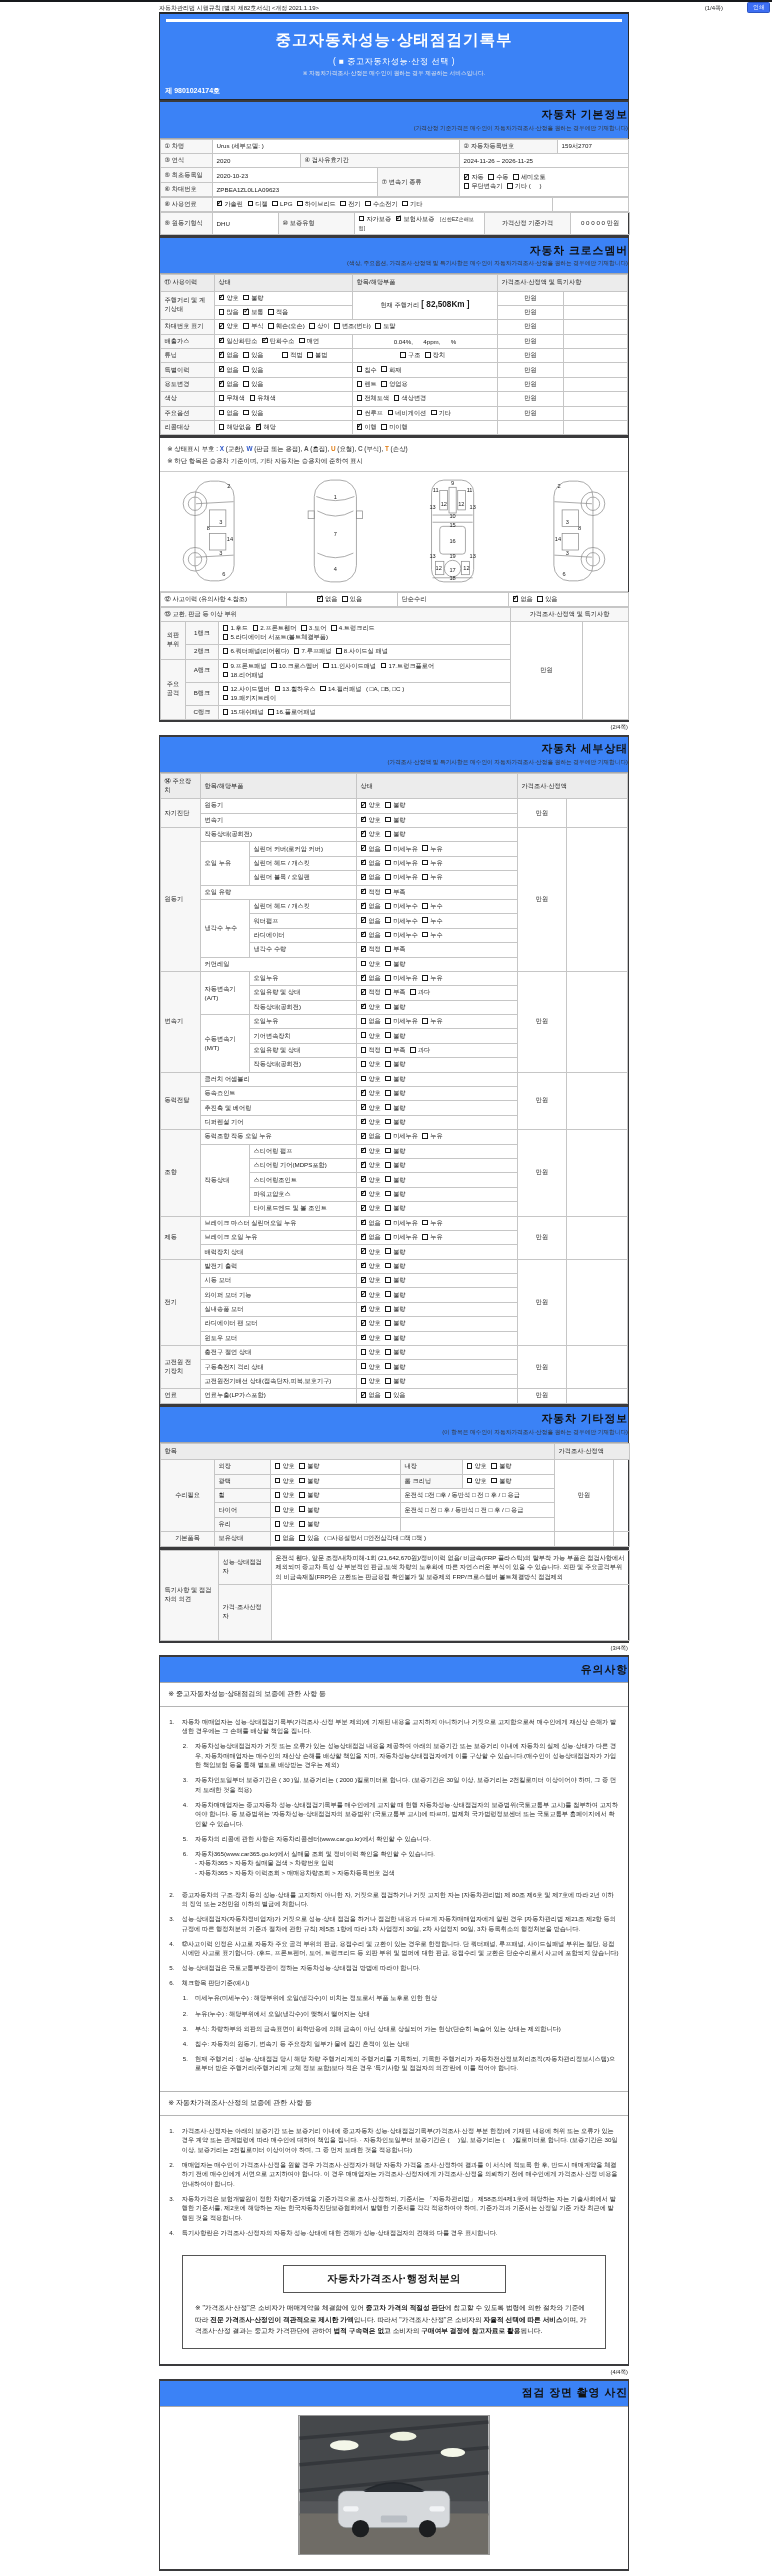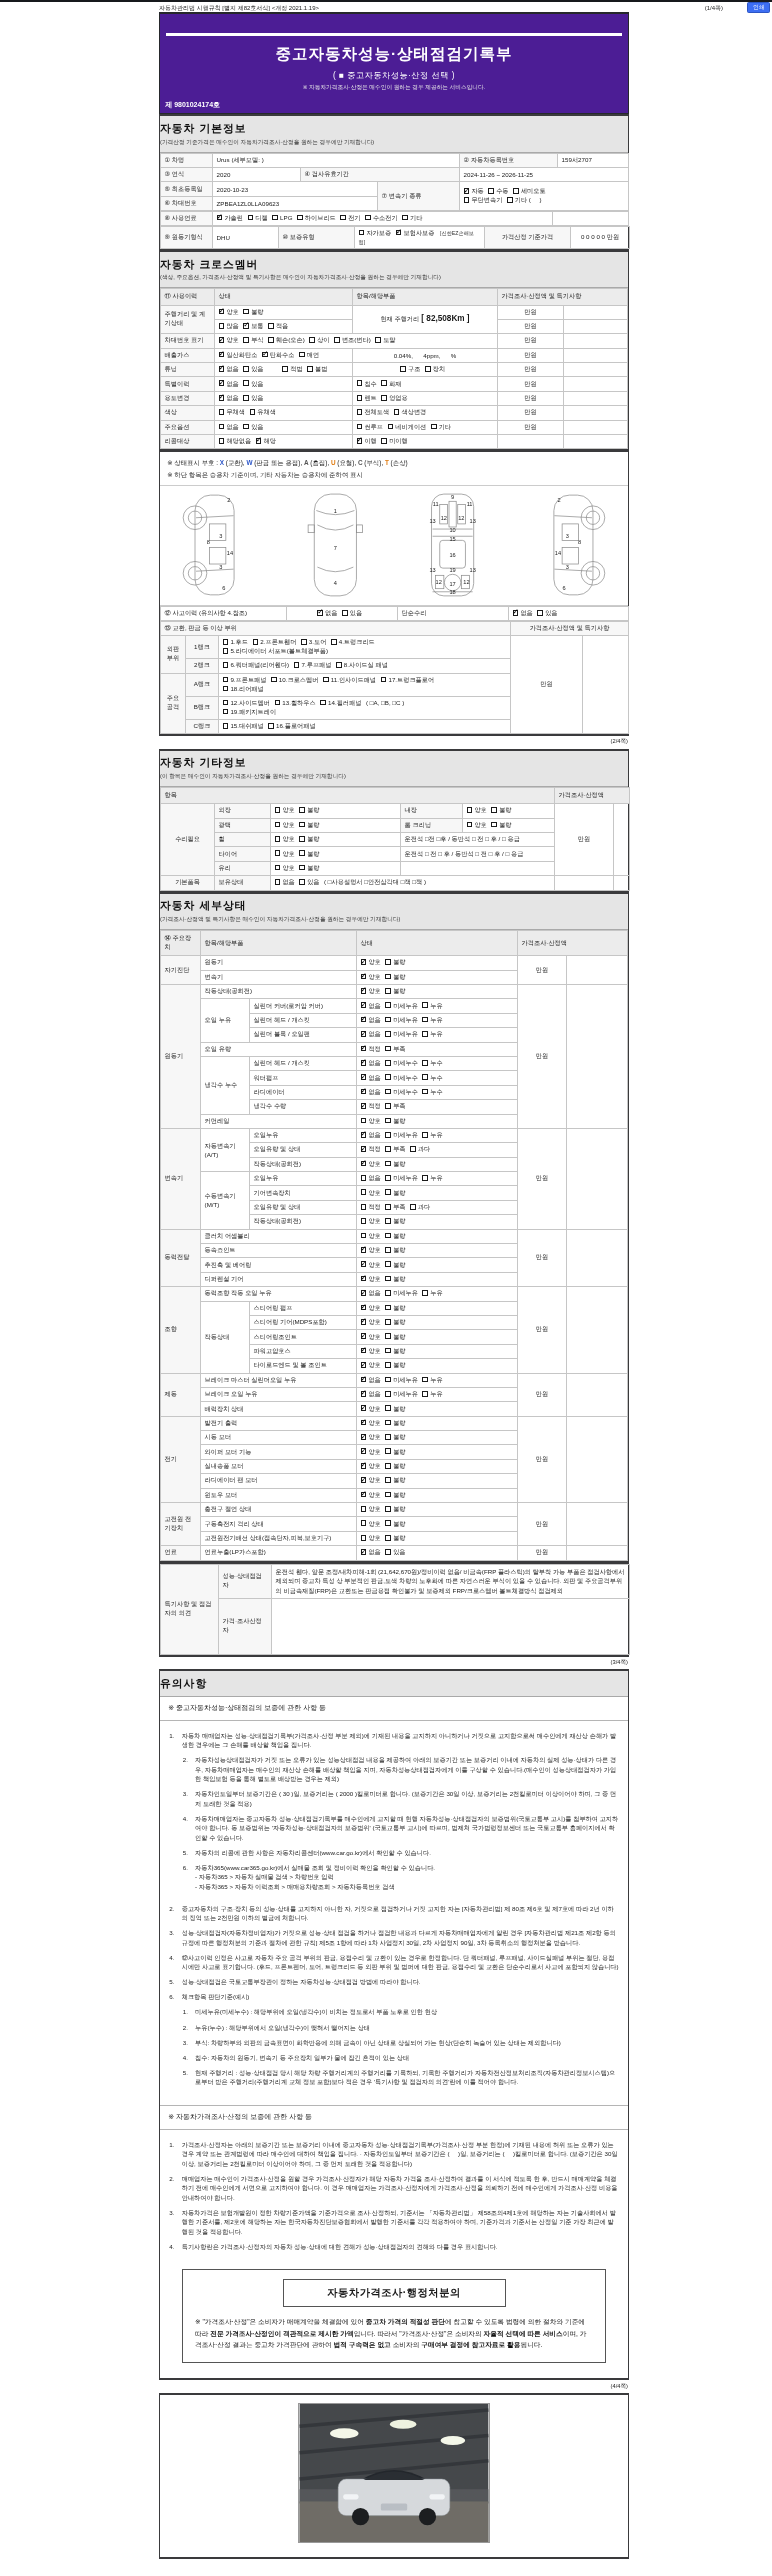--- a/index.html
+++ b/index.html
@@ -9,28 +9,28 @@
 .topline{position:absolute;top:0;left:0;width:100%;height:1.5px;background:#17191c}
 .topbar{position:absolute;top:3.6px;left:0;width:100%;height:9.3px;font-size:6px;color:#222}
 .topbar .reg{position:absolute;left:159px;top:0}
 .topbar .pm1{position:absolute;right:50px;top:0}
 .print{position:absolute;right:3.1px;top:-1.5px;background:#3d6ef2;color:#fff;border:0.5px solid #2c55c4;
  border-radius:1.5px;font-size:5.7px;line-height:1;padding:1.5px 4.6px;cursor:pointer}
 .doc{position:absolute;left:159px;top:13.4px;width:470px}
 .marker{width:100%;text-align:right;font-size:5.7px;color:#222;padding:2.1px 1px 3.1px}
 .sec{border:1px solid #3a3a3c;border-top-width:2.1px;border-bottom-width:2.1px;margin-top:-1px;background:#fff}
 
-.titlebox{background:#4c1d95;color:#fff;text-align:center;padding:17px 0 0;border-color:#26282b}
+.titlebox{background:#3b82f6;color:#fff;text-align:center;padding:3px 0 0;border-color:#26282b}
 .stripe{height:2.6px;background:#fff;margin:2.1px 6.2px 8.2px}
 .doc-title{font-size:15.5px;font-weight:bold;letter-spacing:1px}
 .doc-sub{font-size:8.2px;margin-top:4.6px;letter-spacing:0.5px}
 .doc-note{font-size:5.7px;margin-top:3.6px;color:#e9e9e9}
 .doc-no{text-align:left;font-size:7px;font-weight:bold;padding:7.2px 2.1px 3.6px 5.2px}
 
-.sec-head{background:#e5e5e5;text-align:left;padding:5.7px 0 5.2px;border-bottom:0.5px solid #a9a9a9}
+.sec-head{background:#3b82f6;text-align:right;padding:5.7px 0 5.2px;border-bottom:0.5px solid #a9a9a9}
 .sec-title{font-size:10.8px;font-weight:bold;letter-spacing:1px;color:#111}
 .sec-note{font-size:5.7px;margin-top:2.6px;color:#333}
 
 table{border-collapse:collapse;width:100%;table-layout:fixed}
 td{border:0.5px solid #c6c6c6;font-size:6.2px;padding:2.1px 3.6px;vertical-align:middle}
 td.lb{background:#f7f7f7}
 td.th{background:#ececec;font-size:6.2px;padding:3.1px 3.6px}
 td.ct{text-align:center}
 td.pr{text-align:center}
 td.ex{padding:0}
@@ -409,81 +409,20 @@
         <td><span class="ck"><span class="cb"></span>15.대쉬패널</span><span class="ck"><span class="cb"></span>16.플로어패널</span></td>
       </tr>
     </tbody>
       </table>
   </div>
 
   <div class="marker">(2/4쪽)</div>
 
   <div class="sec">
     <div class="sec-head">
-      <div class="sec-title">자동차 기타정보</div>
-      <div class="sec-note">(이 항목은 매수인이 자동차가격조사·산정을 원하는 경우에만 기재합니다)</div>
-    </div>
-    <table>
-      <colgroup>
-          <col style="width:54px">
-          <col style="width:56px">
-          <col style="width:130px">
-          <col style="width:62px">
-          <col style="width:92px">
-          <col style="width:59px">
-          <col style="width:15.5px">
-        </colgroup>
-      <tbody>
-          <tr>
-        <td class="th" colspan="5">항목</td>
-        <td class="th" colspan="2">가격조사·산정액</td>
-      </tr>
-      <tr class="hr">
-        <td class="lb ct" rowspan="5">수리필요</td>
-        <td class="lb">외장</td>
-        <td><span class="ck"><span class="cb"></span>양호</span><span class="ck"><span class="cb"></span>불량</span></td>
-        <td class="lb">내장</td>
-        <td><span class="ck"><span class="cb"></span>양호</span><span class="ck"><span class="cb"></span>불량</span></td>
-        <td class="pr" rowspan="5">만원</td>
-        <td class="ex" rowspan="5"></td>
-      </tr>
-      <tr class="hr">
-        <td class="lb">광택</td>
-        <td><span class="ck"><span class="cb"></span>양호</span><span class="ck"><span class="cb"></span>불량</span></td>
-        <td class="lb">룸 크리닝</td>
-        <td><span class="ck"><span class="cb"></span>양호</span><span class="ck"><span class="cb"></span>불량</span></td>
-      </tr>
-      <tr class="hr">
-        <td class="lb">휠</td>
-        <td><span class="ck"><span class="cb"></span>양호</span><span class="ck"><span class="cb"></span>불량</span></td>
-        <td colspan="2">운전석 □전 □후 / 동반석 □ 전 □ 후 / □ 응급</td>
-      </tr>
-      <tr class="hr">
-        <td class="lb">타이어</td>
-        <td><span class="ck"><span class="cb"></span>양호</span><span class="ck"><span class="cb"></span>불량</span></td>
-        <td colspan="2">운전석 □ 전 □ 후 / 동반석 □ 전 □ 후 / □ 응급</td>
-      </tr>
-      <tr class="hr">
-        <td class="lb">유리</td>
-        <td><span class="ck"><span class="cb"></span>양호</span><span class="ck"><span class="cb"></span>불량</span></td>
-        <td colspan="2"></td>
-      </tr>
-      <tr class="hr">
-        <td class="lb ct">기본품목</td>
-        <td class="lb">보유상태</td>
-        <td colspan="3"><span><span class="ck"><span class="cb"></span>없음</span><span class="ck"><span class="cb"></span>있음</span></span><span class="plain">( □사용설명서 □안전삼각대 □잭 □잭 )</span></td>
-        <td class="pr"></td>
-        <td class="ex"></td>
-      </tr>
-    </tbody>
-      </table>
-  </div>
-
-  <div class="sec">
-    <div class="sec-head">
       <div class="sec-title">자동차 세부상태</div>
       <div class="sec-note">(가격조사·산정액 및 특기사항은 매수인이 자동차가격조사·산정을 원하는 경우에만 기재합니다)</div>
     </div>
     <table>
       <colgroup>
           <col style="width:40px">
           <col style="width:49px">
           <col style="width:107px">
           <col style="width:161px">
           <col style="width:49px">
@@ -695,20 +634,81 @@
             <td class="glab" rowspan="1">연료</td>
             <td class="ilab" colspan="2">연료누출(LP가스포함)</td>
             <td class="st"><span class="ck"><span class="cb on"></span>없음</span><span class="ck"><span class="cb"></span>있음</span></td>
             <td class="pr" rowspan="1">만원</td>
             <td class="ex" rowspan="1"></td>
           </tr>
         </tbody>
     </table>
   </div>
 
+  <div class="sec">
+    <div class="sec-head">
+      <div class="sec-title">자동차 기타정보</div>
+      <div class="sec-note">(이 항목은 매수인이 자동차가격조사·산정을 원하는 경우에만 기재합니다)</div>
+    </div>
+    <table>
+      <colgroup>
+          <col style="width:54px">
+          <col style="width:56px">
+          <col style="width:130px">
+          <col style="width:62px">
+          <col style="width:92px">
+          <col style="width:59px">
+          <col style="width:15.5px">
+        </colgroup>
+      <tbody>
+          <tr>
+        <td class="th" colspan="5">항목</td>
+        <td class="th" colspan="2">가격조사·산정액</td>
+      </tr>
+      <tr class="hr">
+        <td class="lb ct" rowspan="5">수리필요</td>
+        <td class="lb">외장</td>
+        <td><span class="ck"><span class="cb"></span>양호</span><span class="ck"><span class="cb"></span>불량</span></td>
+        <td class="lb">내장</td>
+        <td><span class="ck"><span class="cb"></span>양호</span><span class="ck"><span class="cb"></span>불량</span></td>
+        <td class="pr" rowspan="5">만원</td>
+        <td class="ex" rowspan="5"></td>
+      </tr>
+      <tr class="hr">
+        <td class="lb">광택</td>
+        <td><span class="ck"><span class="cb"></span>양호</span><span class="ck"><span class="cb"></span>불량</span></td>
+        <td class="lb">룸 크리닝</td>
+        <td><span class="ck"><span class="cb"></span>양호</span><span class="ck"><span class="cb"></span>불량</span></td>
+      </tr>
+      <tr class="hr">
+        <td class="lb">휠</td>
+        <td><span class="ck"><span class="cb"></span>양호</span><span class="ck"><span class="cb"></span>불량</span></td>
+        <td colspan="2">운전석 □전 □후 / 동반석 □ 전 □ 후 / □ 응급</td>
+      </tr>
+      <tr class="hr">
+        <td class="lb">타이어</td>
+        <td><span class="ck"><span class="cb"></span>양호</span><span class="ck"><span class="cb"></span>불량</span></td>
+        <td colspan="2">운전석 □ 전 □ 후 / 동반석 □ 전 □ 후 / □ 응급</td>
+      </tr>
+      <tr class="hr">
+        <td class="lb">유리</td>
+        <td><span class="ck"><span class="cb"></span>양호</span><span class="ck"><span class="cb"></span>불량</span></td>
+        <td colspan="2"></td>
+      </tr>
+      <tr class="hr">
+        <td class="lb ct">기본품목</td>
+        <td class="lb">보유상태</td>
+        <td colspan="3"><span><span class="ck"><span class="cb"></span>없음</span><span class="ck"><span class="cb"></span>있음</span></span><span class="plain">( □사용설명서 □안전삼각대 □잭 □잭 )</span></td>
+        <td class="pr"></td>
+        <td class="ex"></td>
+      </tr>
+    </tbody>
+      </table>
+  </div>
+
 
   <div class="sec">
     <table>
       <colgroup>
           <col style="width:58px">
           <col style="width:53px">
           <col style="width:358px">
         </colgroup>
       <tbody>
           <tr>
@@ -818,20 +818,23 @@
       </div>
     <div class="pricing-outer">
       <div class="pricing-title">자동차가격조사·행정처분의</div>
       <div class="pricing-body"><span style="">※ "가격조사·산정"은 소비자가 매매계약을 체결함에 있어 </span><span style="font-weight:bold;">중고차 가격의 적절성 판단</span><span style="">에 참고할 수 있도록 법령에 의한 절차와 기준에 따라 </span><span style="font-weight:bold;">전문 가격조사·산정인이 객관적으로 제시한 가액</span><span style="">입니다. 따라서 "가격조사·산정"은 소비자의 </span><span style="font-weight:bold;">자율적 선택에 따른 서비스</span><span style="">이며, 가격조사·산정 결과는 중고차 가격판단에 관하여 </span><span style="font-weight:bold;">법적 구속력은 없고</span><span style=""> 소비자의 </span><span style="font-weight:bold;">구매여부 결정에 참고자료로 활용</span><span style="">됩니다.</span></div>
     </div>
   </div>
 
   <div class="marker">(4/4쪽)</div>
 
   <div class="sec">
+    <div class="sec-head">
+      <div class="sec-title">점검 장면 촬영 사진</div>
+    </div>
     <div class="photos-body">
       <svg class="photo" width="192" height="140" viewBox="0 0 372 272">
         <rect width="372" height="272" fill="#45484b"></rect>
         <line x1="0" y1="44" x2="372" y2="12" stroke="#34373b" stroke-width="7"></line>
         <line x1="0" y1="96" x2="372" y2="62" stroke="#34373b" stroke-width="7"></line>
         <line x1="0" y1="148" x2="372" y2="112" stroke="#34373b" stroke-width="7"></line>
         <ellipse cx="88" cy="58" rx="28" ry="10" fill="#f4f7e9"></ellipse>
         <ellipse cx="204" cy="40" rx="26" ry="9" fill="#eef2e0"></ellipse>
         <ellipse cx="302" cy="72" rx="24" ry="9" fill="#f4f7e9"></ellipse>
         <rect y="168" width="372" height="28" fill="#55575a"></rect>

